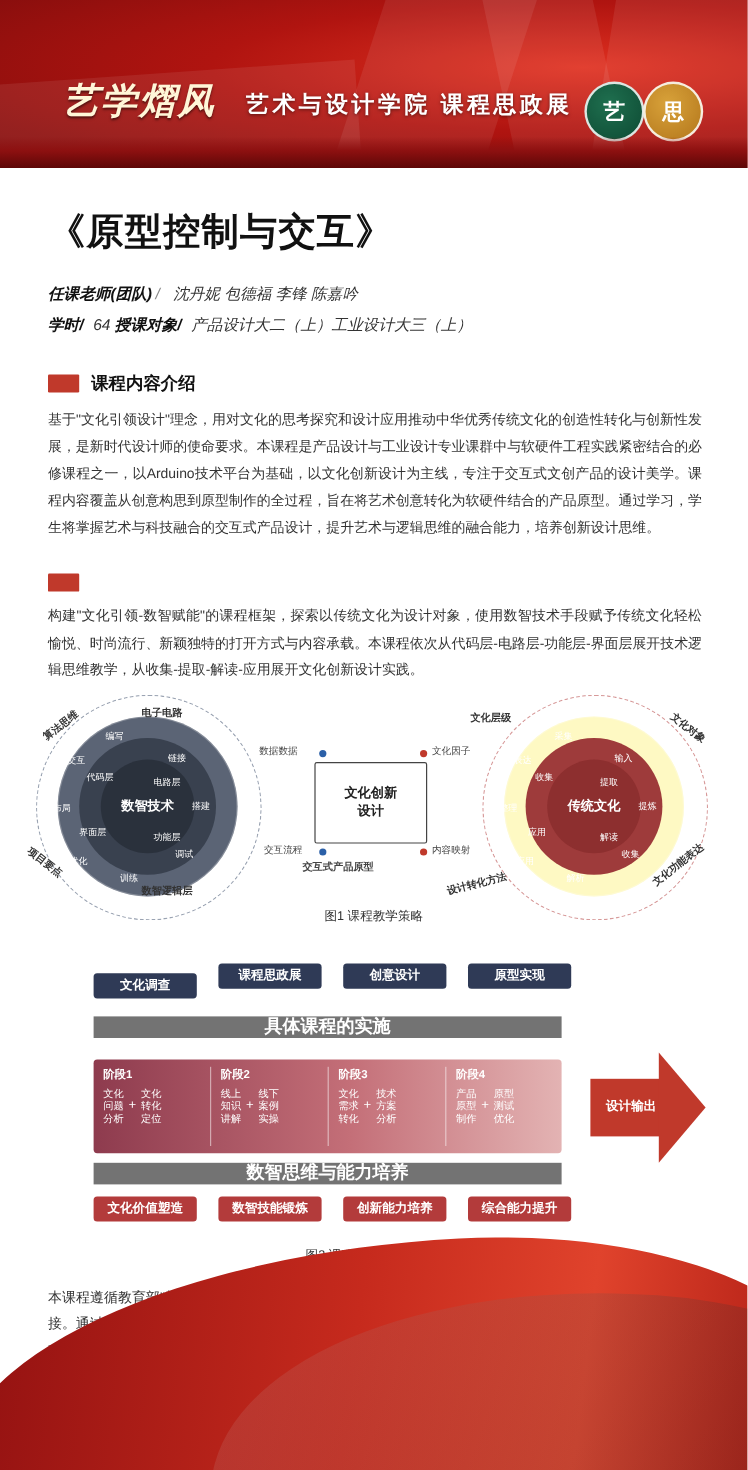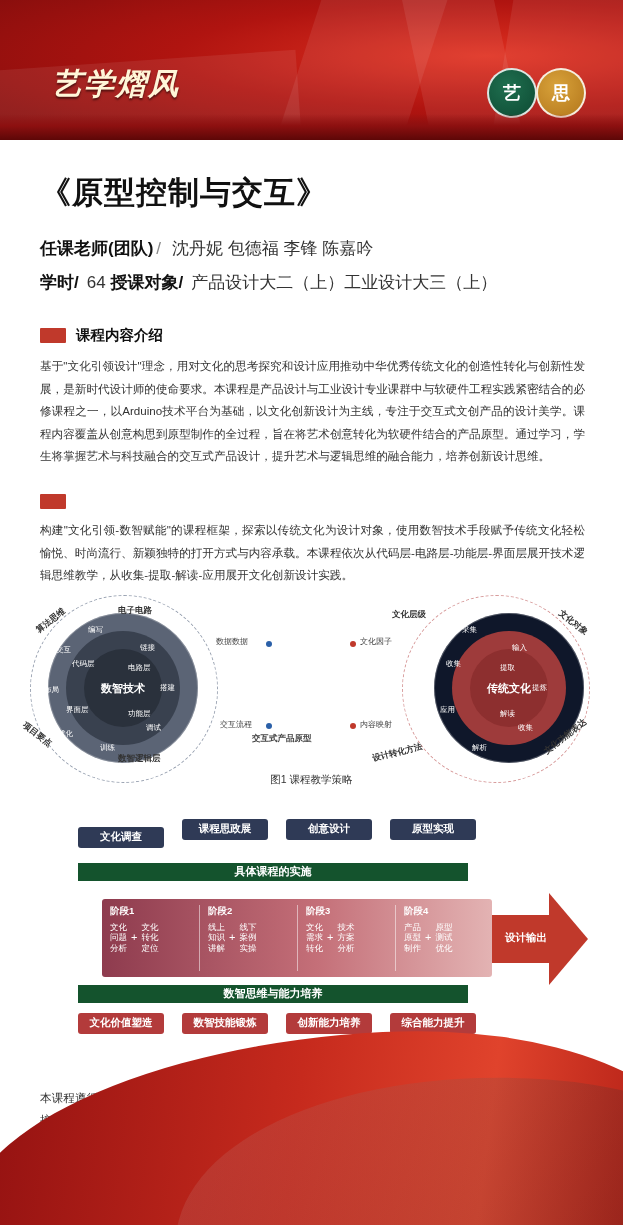--- a/index.html
+++ b/index.html
@@ -60,21 +60,21 @@
   .seal2{left:536px;background:radial-gradient(circle at 40% 35%,#d8a23a,#b3761b);}
   .seal .glyph{font-size:18px;font-weight:bold;}
 
   
   .content{position:absolute;left:0;top:140px;width:623px;}
   .doc-title{
     margin:32px 0 0 40px;
     font-family:"Liberation Serif","DejaVu Serif",serif;
     font-size:31px;font-weight:bold;color:#111;letter-spacing:1px;
   }
-  .meta{margin:18px 0 0 40px;font-size:17px;color:#333;line-height:2.0;}
+  .meta{margin:18px 0 0 40px;font-size:13px;color:#333;line-height:2.0;font-style:italic;}
   .meta b{font-weight:bold;color:#111;}
   .meta .sep{color:#888;margin:0 3px;}
   .meta .val{color:#333;margin-left:8px;}
 
   .sec-head{display:flex;align-items:center;margin:26px 0 10px 40px;}
   .sec-bar{width:26px;height:15px;background:#c0392b;margin-right:10px;border-radius:1px;}
   .sec-title{font-size:14.5px;font-weight:bold;color:#111;}
 
   .para{
     margin:0 38px 0 40px;font-size:11.6px;line-height:1.95;color:#333;
@@ -92,22 +92,22 @@
     background:conic-gradient(#5b6475 0deg 360deg);
     box-shadow:inset 0 0 0 1px rgba(255,255,255,.25);}
   .ringL .mid{position:absolute;left:18px;top:18px;width:114px;height:114px;border-radius:50%;
     background:#39414f;}
   .ringL .core{position:absolute;left:36px;top:36px;width:78px;height:78px;border-radius:50%;
     background:#2a313c;display:flex;align-items:center;justify-content:center;
     color:#fff;font-size:11px;font-weight:bold;text-align:right;line-height:1.3;}
   .dashL{position:absolute;left:30px;top:-6px;width:186px;height:186px;border-radius:50%;
     border:1px dashed #9aa3b2;}
 
-  .ringR{position:absolute;left:434px;top:12px;width:150px;height:150px;border-radius:50%;
-    background:#0f172a;box-shadow:inset 0 0 0 1px rgba(255,255,255,.25);}
+  .ringR{position:absolute;left:420px;top:12px;width:150px;height:150px;border-radius:50%;
+    background:#fef9c3;box-shadow:inset 0 0 0 1px rgba(255,255,255,.25);}
   .ringR .mid{position:absolute;left:18px;top:18px;width:114px;height:114px;border-radius:50%;
     background:#9e3b3b;}
   .ringR .core{position:absolute;left:36px;top:36px;width:78px;height:78px;border-radius:50%;
     background:#8d2f2f;display:flex;align-items:center;justify-content:center;
     color:#fff;font-size:11px;font-weight:bold;text-align:center;line-height:1.3;}
   .dashR{position:absolute;left:402px;top:-6px;width:186px;height:186px;border-radius:50%;
     border:1px dashed #d79a9a;}
 
   .center-box{
     position:absolute;left:262px;top:50px;width:92px;height:66px;
@@ -124,28 +124,27 @@
 
   
   .fig2{position:relative;width:623px;height:250px;margin-top:10px;}
   .chip{
     position:absolute;background:#2f3a56;color:#fff;border-radius:3px;
     font-size:10.5px;font-weight:bold;display:flex;align-items:center;justify-content:center;
     height:21px;
   }
   .band{
     position:absolute;left:78px;width:390px;height:18px;
-    background:#14532d;color:#fff;font-size:11px;font-weight:bold;
+    background:#737373;color:#fff;font-size:15px;font-weight:bold;
     display:flex;align-items:center;justify-content:center;
   }
   .stage-area{
     position:absolute;left:78px;top:98px;width:390px;height:78px;
     background:linear-gradient(90deg,#8e3b4e 0%,#c46f78 55%,#e3b3b3 100%);
     border-radius:3px;
-    margin-left:24px;
   }
   .stage{position:absolute;top:6px;height:66px;color:#fff;}
   .stage .hd{font-size:9.5px;font-weight:bold;margin-bottom:4px;}
   .stage .bits{display:flex;align-items:center;font-size:8.5px;line-height:1.25;}
   .stage .bit{white-space:pre-line;}
   .stage .plus{margin:0 4px;font-size:11px;}
   .vline{position:absolute;top:6px;width:1px;height:66px;background:rgba(255,255,255,.5);}
   .chipr{
     position:absolute;background:#b33b3b;color:#fff;border-radius:3px;
     font-size:10.5px;font-weight:bold;display:flex;align-items:center;justify-content:center;
@@ -181,20 +180,21 @@
 <body>
 
 <div class="page">
 
   <div class="banner">
     <div class="fold f1"></div>
     <div class="fold f2"></div>
     <div class="fold f3"></div>
     <div class="fold f4"></div>
     <div class="logo-art">艺学熠风</div>
+    <div class="banner-title">艺术与设计学院  课程思政展</div>
     <div class="seal seal1">
       <span class="glyph">艺</span>
     </div>
     <div class="seal seal2">
       <span class="glyph">思</span>
     </div>
     <div class="banner-bottom"></div>
   </div>
 
   <div class="content">
@@ -256,20 +256,24 @@
         <span class="seg-lab" style="left:518px;top:122px">收集</span>
         <span class="seg-lab" style="left:472px;top:142px">解析</span>
         <span class="seg-lab" style="left:430px;top:128px">应用</span>
         <span class="seg-lab" style="left:416px;top:84px">整理</span>
         <span class="seg-lab" style="left:428px;top:44px">表达</span>
         <span class="seg-lab" style="left:446px;top:58px">收集</span>
         <span class="seg-lab" style="left:500px;top:62px">提取</span>
         <span class="seg-lab" style="left:500px;top:108px">解读</span>
         <span class="seg-lab" style="left:440px;top:104px">应用</span>
 
+        <div class="center-box">
+          <span style="white-space:pre-line">文化创新
+设计</span>
+        </div>
 
         <span class="dot blue" style="left:266px;top:40px"></span>
         <span class="dot red" style="left:350px;top:40px"></span>
         <span class="dot blue" style="left:266px;top:122px"></span>
         <span class="dot red" style="left:350px;top:122px"></span>
 
         <span class="mini-lab" style="left:216px;top:35px">数据数据</span>
         <span class="mini-lab" style="left:360px;top:35px">文化因子</span>
         <span class="mini-lab" style="left:220px;top:118px">交互流程</span>
         <span class="mini-lab" style="left:360px;top:118px">内容映射</span>

